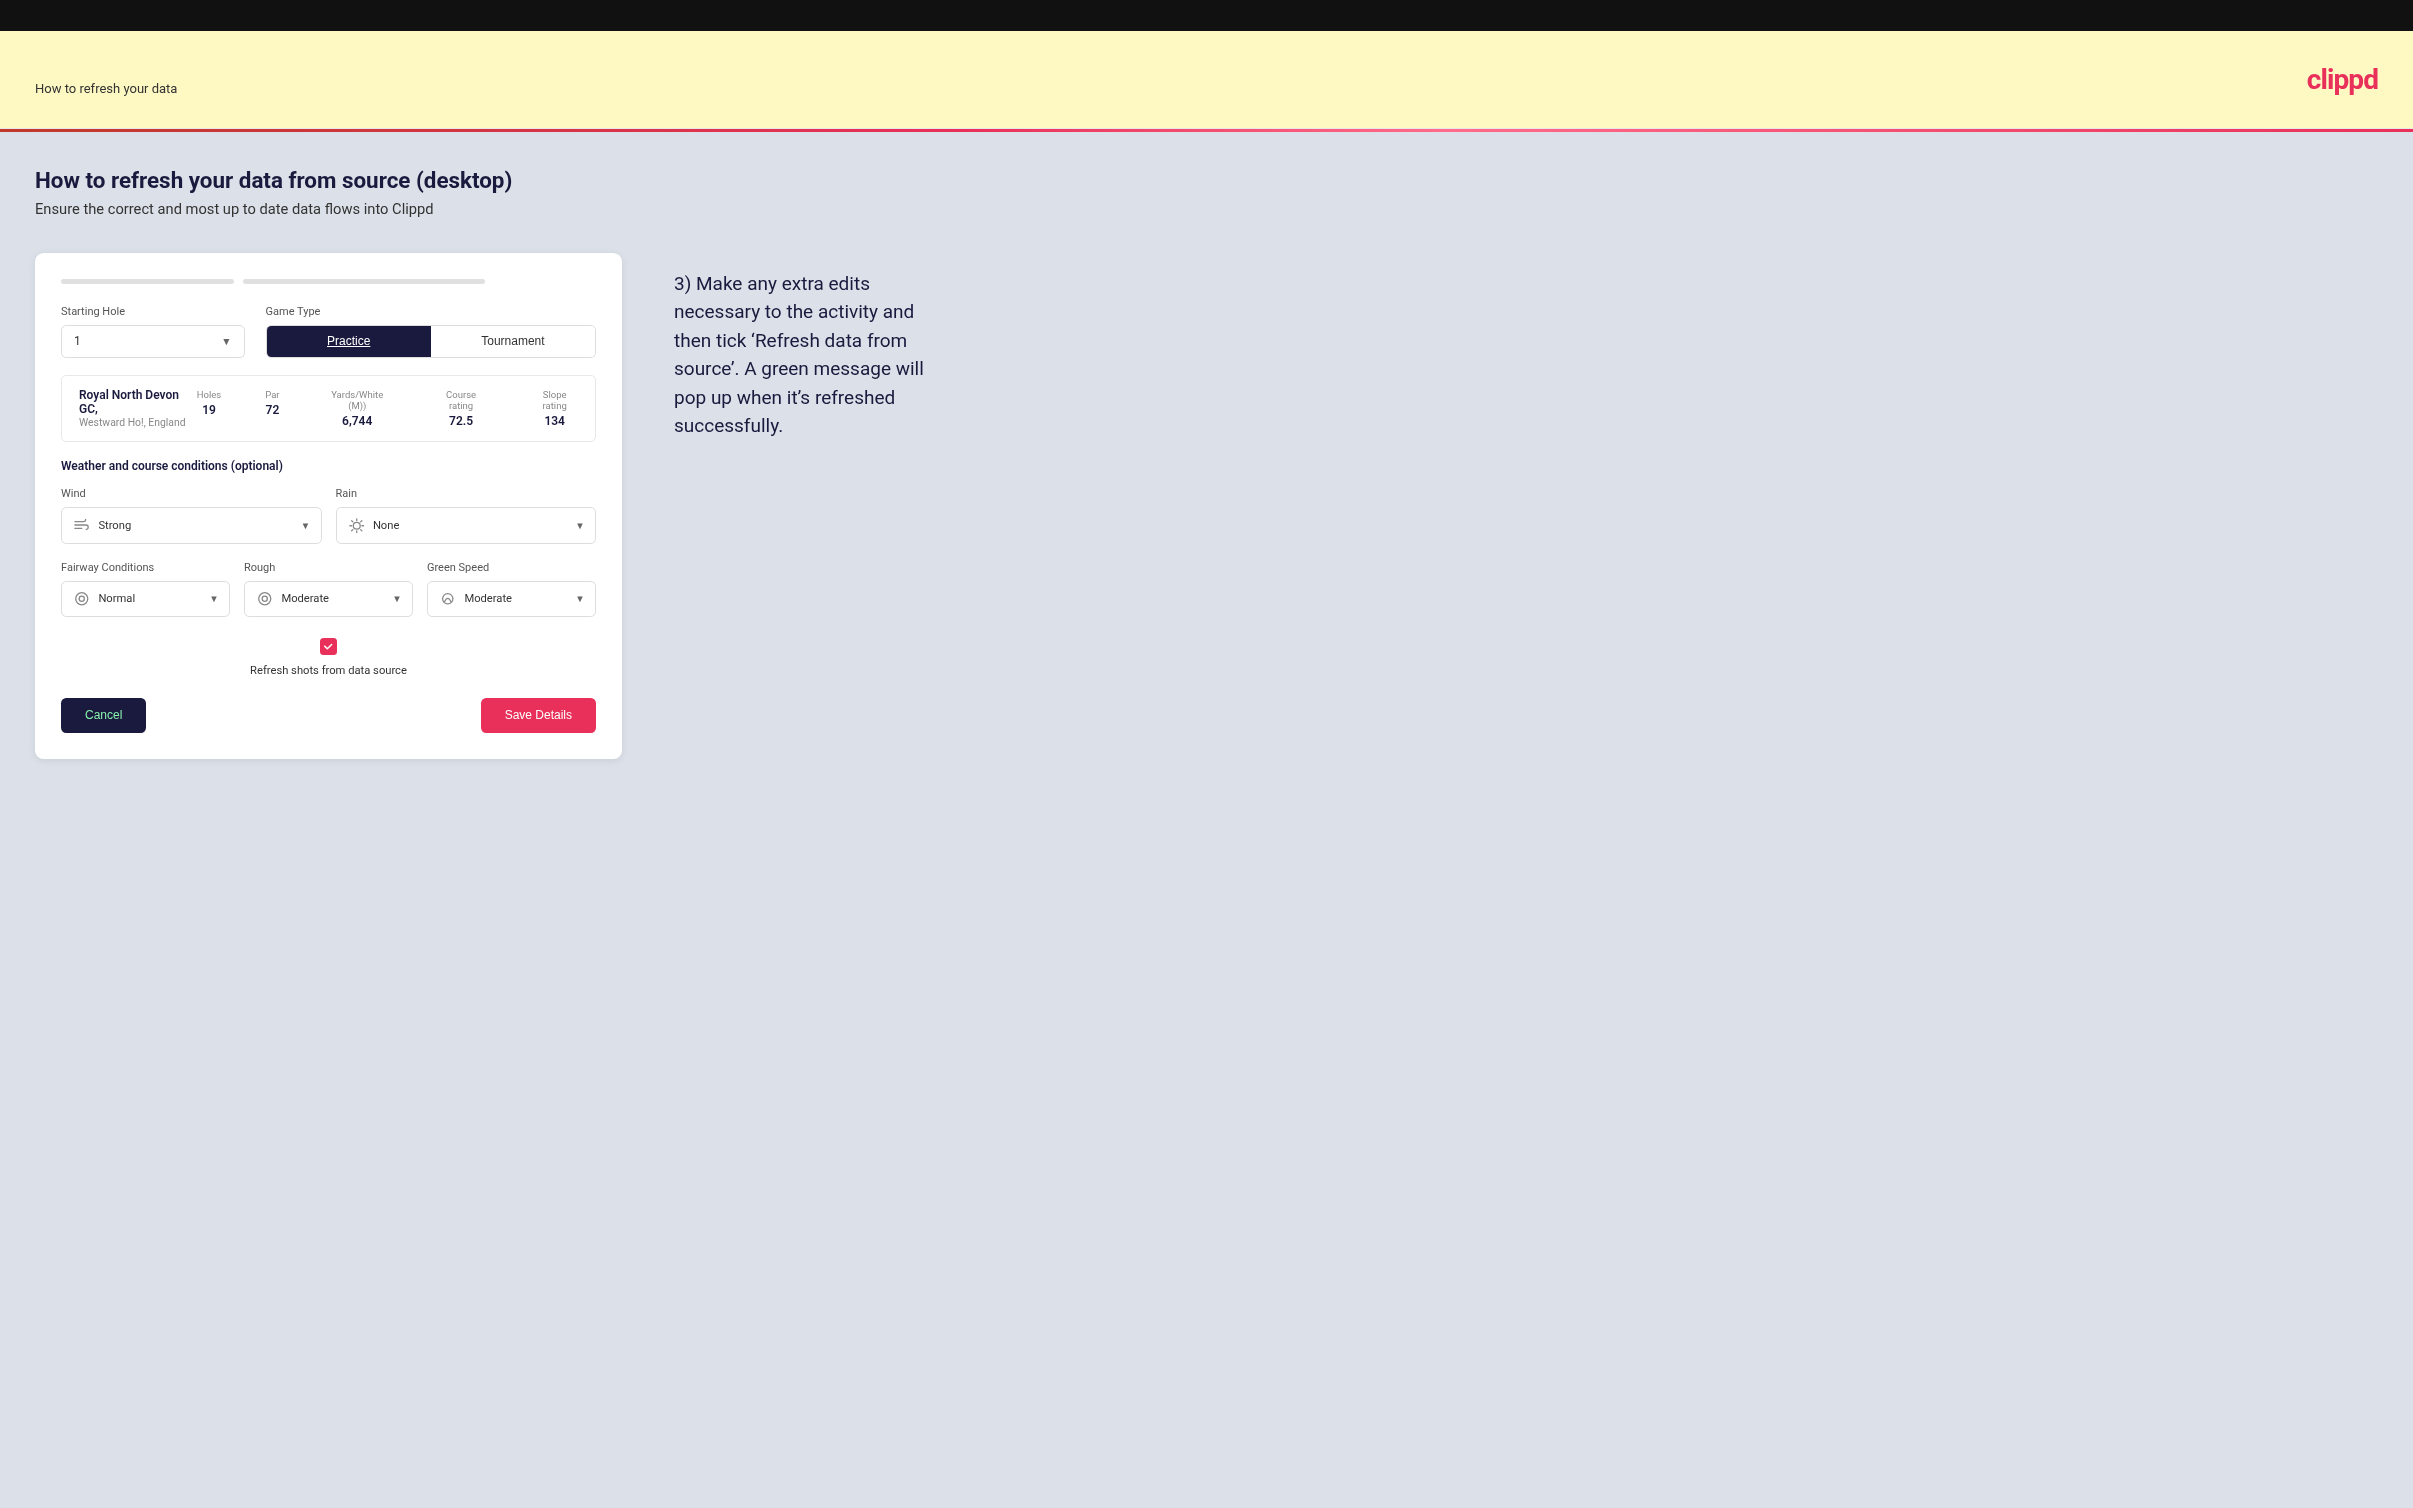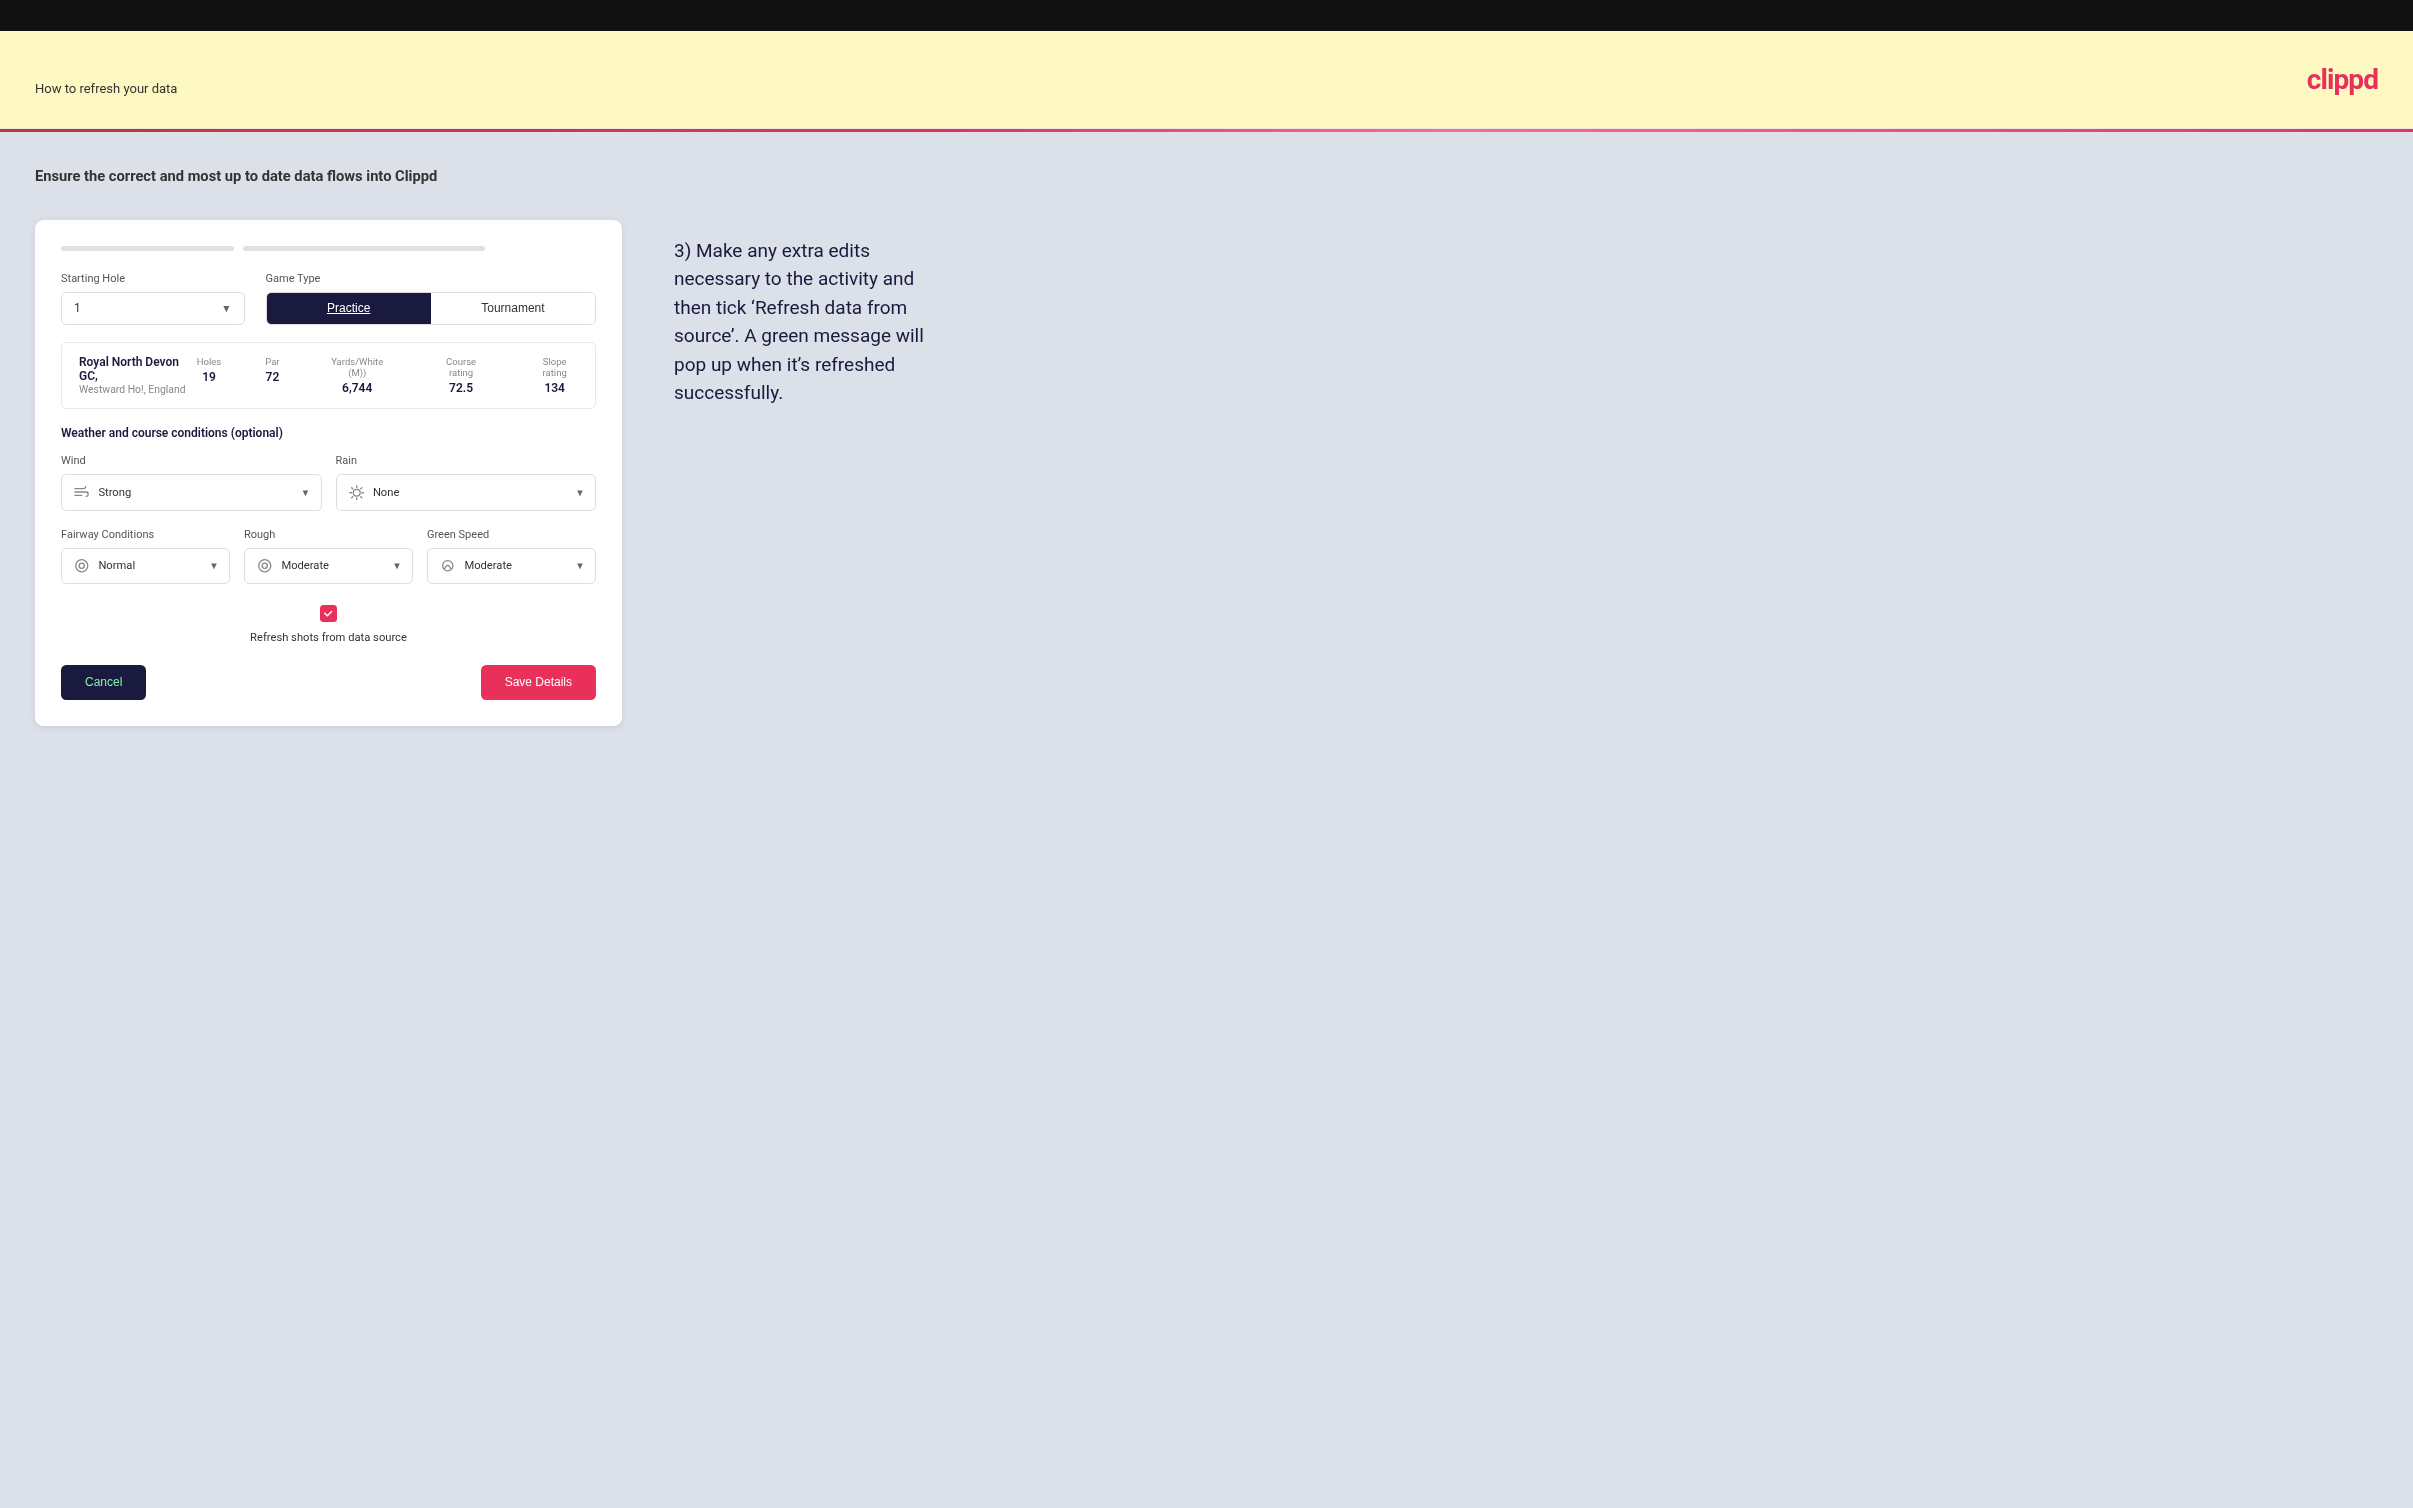--- a/index.html
+++ b/index.html
@@ -51,21 +51,21 @@
     .page-heading {
       font-size: 22.4px;
       font-weight: 700;
       color: #1a1a3e;
       margin-bottom: 7px;
     }
 
     .page-subheading {
       font-size: 14.7px;
       color: #333;
-      font-weight: 700;
+      font-weight: 400;
       margin-bottom: 35px;
     }
 
     .content-area {
       display: flex;
       gap: 52px;
       align-items: flex-start;
     }
 
     .form-card {
@@ -338,20 +338,21 @@
 <div class="top-bar"></div>
 
 <div class="header">
   <span class="header-title">How to refresh your data</span>
   <span class="logo">clippd</span>
 </div>
 
 <div class="divider-line"></div>
 
 <div class="main-content">
+  <h1 class="page-heading">How to refresh your data from source (desktop)</h1>
   <p class="page-subheading">Ensure the correct and most up to date data flows into Clippd</p>
 
   <div class="content-area">
     <div class="form-card">
 
       <div class="partial-tabs">
         <div class="partial-tab"></div>
         <div class="partial-tab"></div>
       </div>
 

